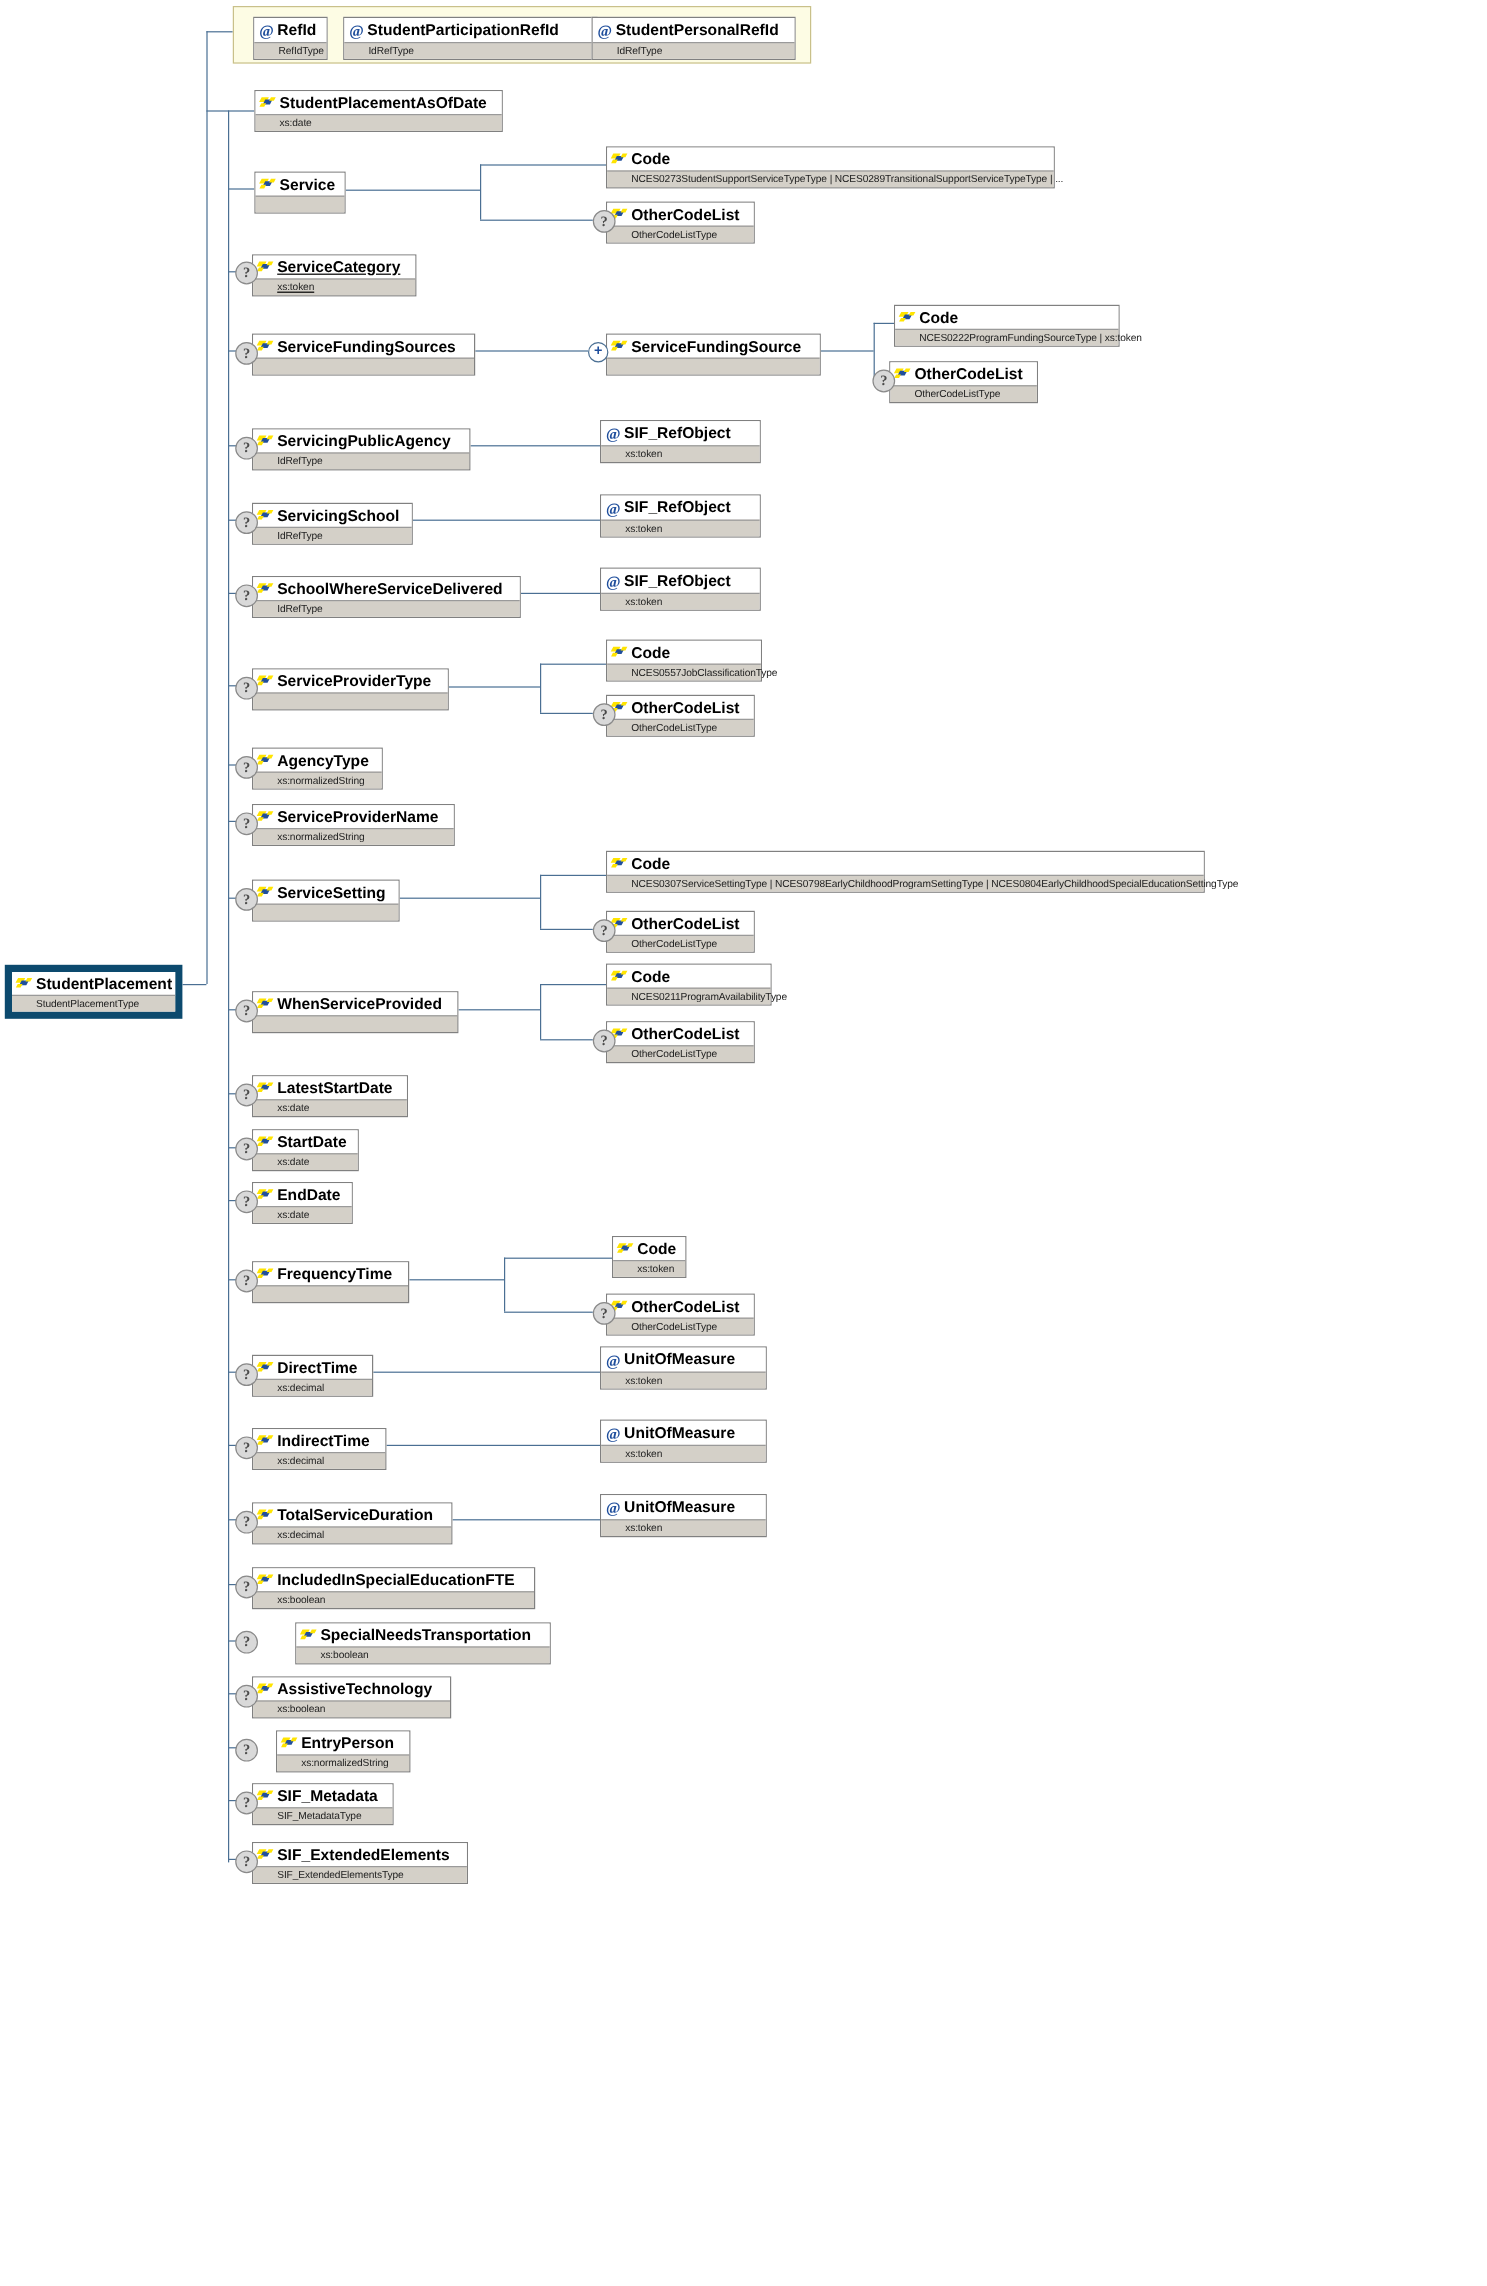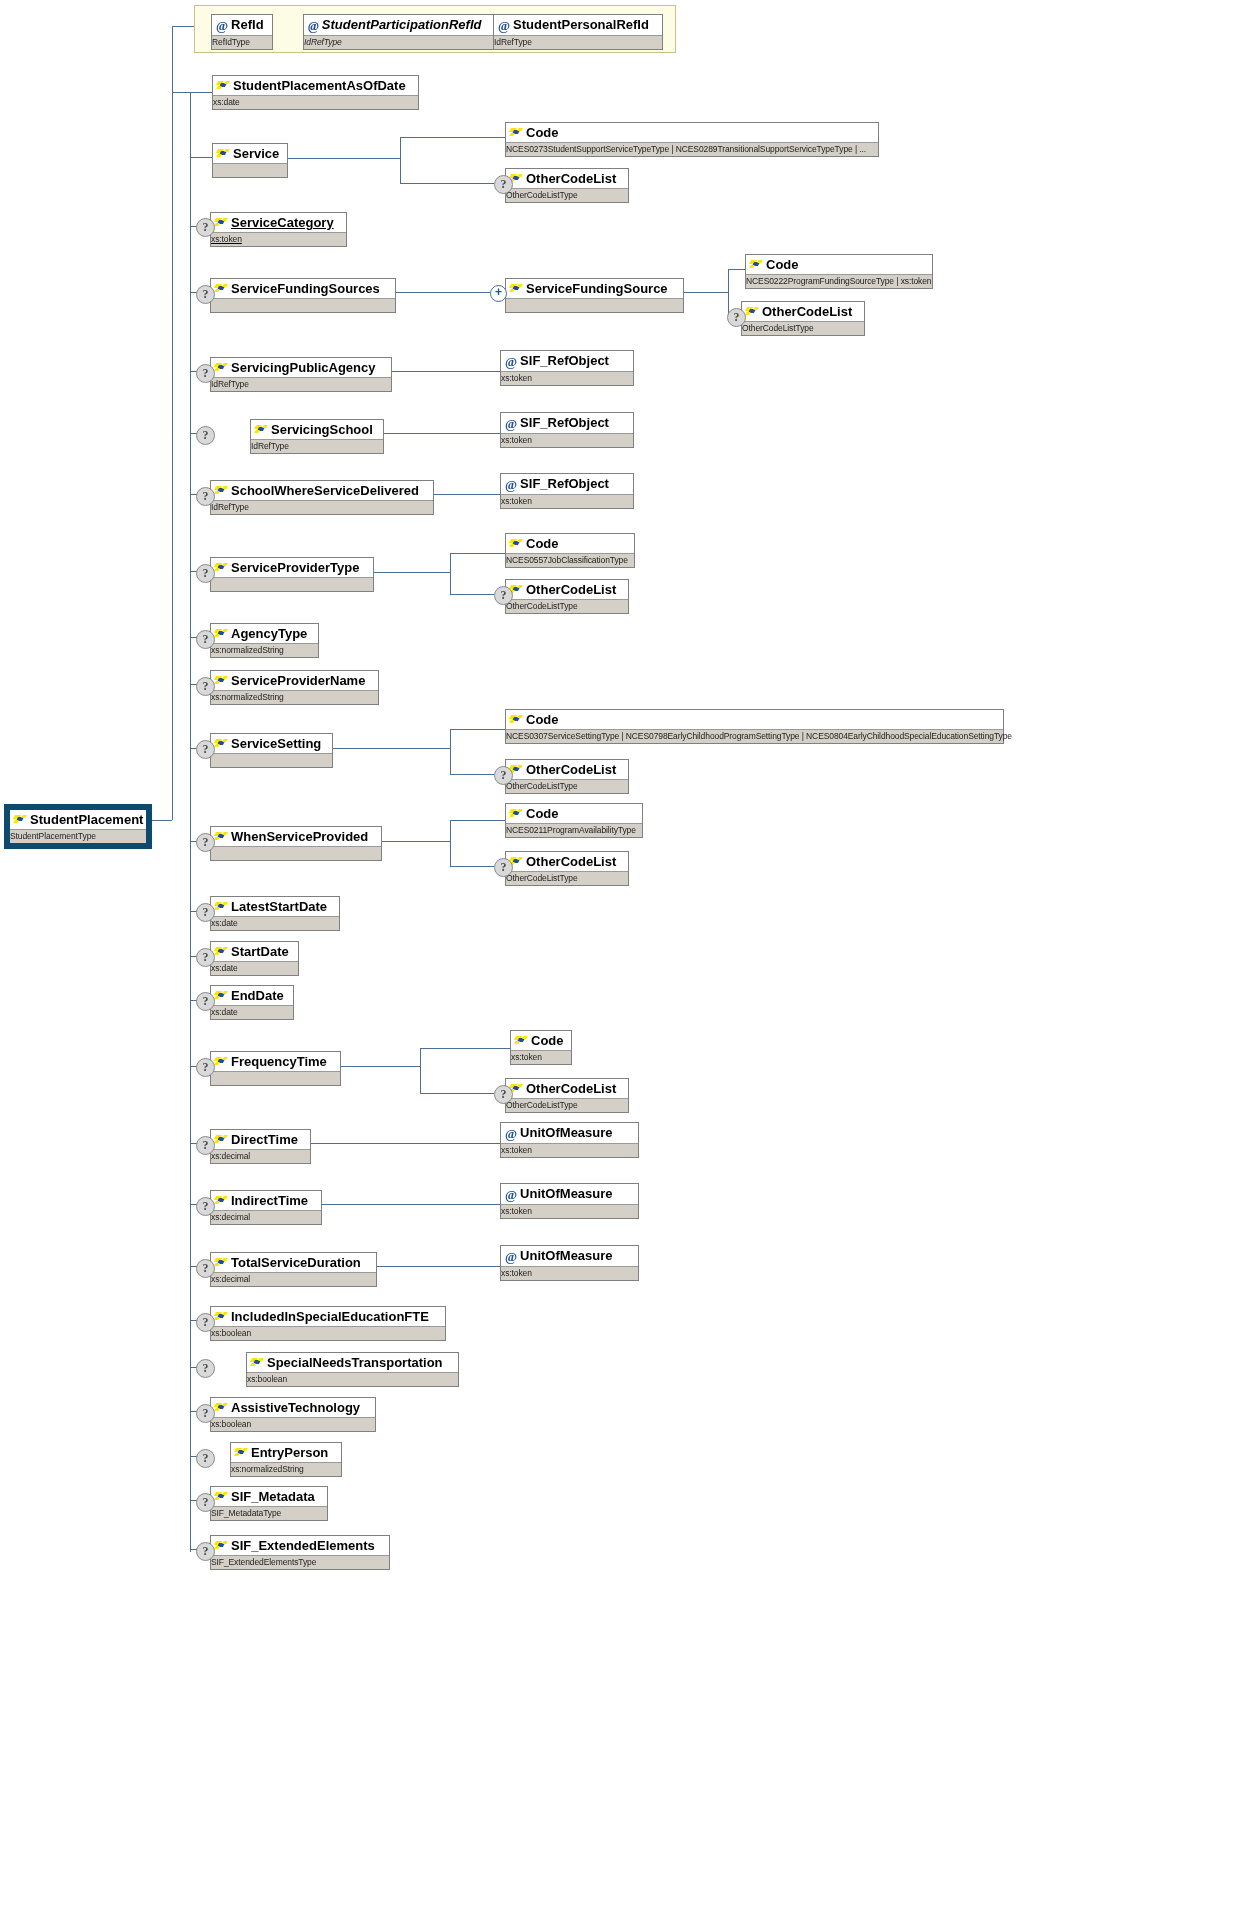--- a/index.html
+++ b/index.html
@@ -31,21 +31,21 @@
     line-height:15px;
     background:#ffffff;
   }
   .node .ty{
     display:block;
     background:#d4d0c8;
     border-top:1px solid #9a9a9a;
     font-size:8.5px;
     font-weight:normal;
     color:#222222;
-    padding:1px 4px 2px 0;
+    padding:1px 4px 2px 20px;
     line-height:10px;
     letter-spacing:-0.1px;
   }
   .node.attr .hd{font-size:13px;}
 
   
   .ico{
     display:inline-block;width:13px;height:11px;position:relative;
     vertical-align:-1px;margin-right:3px;
   }
@@ -171,21 +171,21 @@
   <div class="node root" style="left:4px;top:804px;width:148px;">
     <span class="hd"><span class="ico"><i class="y1"></i><i class="b1"></i><i class="y2"></i><i class="b2"></i></span><span>StudentPlacement</span></span>
     <span class="ty">StudentPlacementType</span>
   </div>
 
   <div class="attrbox" style="left:194px;top:5px;width:482px;height:48px;">
     <div class="node attr" style="left:16px;top:8px;width:62px;">
       <span class="hd"><span class="at">@</span><span>RefId</span></span>
       <span class="ty">RefIdType</span>
     </div>
-    <div class="node attr" style="left:108px;top:8px;width:212px;font-style:italic;">
+    <div class="node attr" style="left:91px;top:8px;width:212px;">
       <span class="hd"><span class="at">@</span><span>StudentParticipationRefId</span></span>
       <span class="ty">IdRefType</span>
     </div>
     <div class="node attr" style="left:298px;top:8px;width:170px;">
       <span class="hd"><span class="at">@</span><span>StudentPersonalRefId</span></span>
       <span class="ty">IdRefType</span>
     </div>
   </div>
 
   <div class="node" style="left:212px;top:75px;width:207px;">
@@ -237,21 +237,21 @@
   <div class="node" style="left:210px;top:357px;width:182px;">
     <span class="hd"><span class="ico"><i class="y1"></i><i class="b1"></i><i class="y2"></i><i class="b2"></i></span><span>ServicingPublicAgency</span></span>
     <span class="ty">IdRefType</span>
   </div>
   <div class="node attr" style="left:500px;top:350px;width:134px;">
     <span class="hd"><span class="at">@</span><span>SIF_RefObject</span></span>
     <span class="ty">xs:token</span>
   </div>
 
   <div class="opt" style="left:196px;top:426px;">?</div>
-  <div class="node" style="left:210px;top:419px;width:134px;margin-left:40px;">
+  <div class="node" style="left:210px;top:419px;width:134px;">
     <span class="hd"><span class="ico"><i class="y1"></i><i class="b1"></i><i class="y2"></i><i class="b2"></i></span><span>ServicingSchool</span></span>
     <span class="ty">IdRefType</span>
   </div>
   <div class="node attr" style="left:500px;top:412px;width:134px;">
     <span class="hd"><span class="at">@</span><span>SIF_RefObject</span></span>
     <span class="ty">xs:token</span>
   </div>
 
   <div class="opt" style="left:196px;top:487px;">?</div>
   <div class="node" style="left:210px;top:480px;width:224px;">

